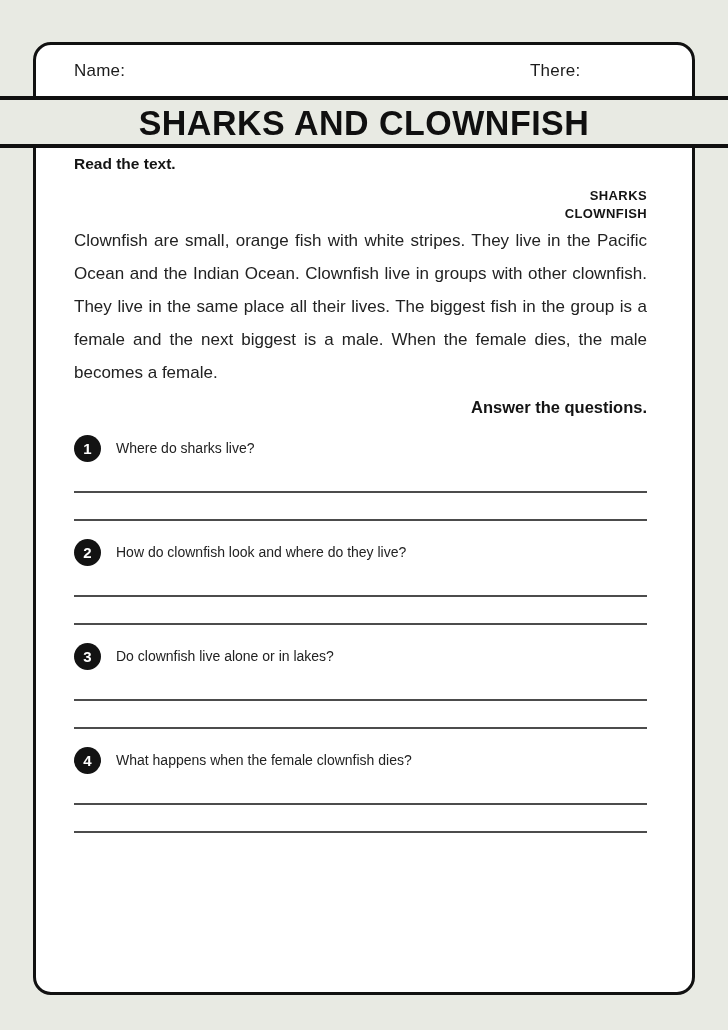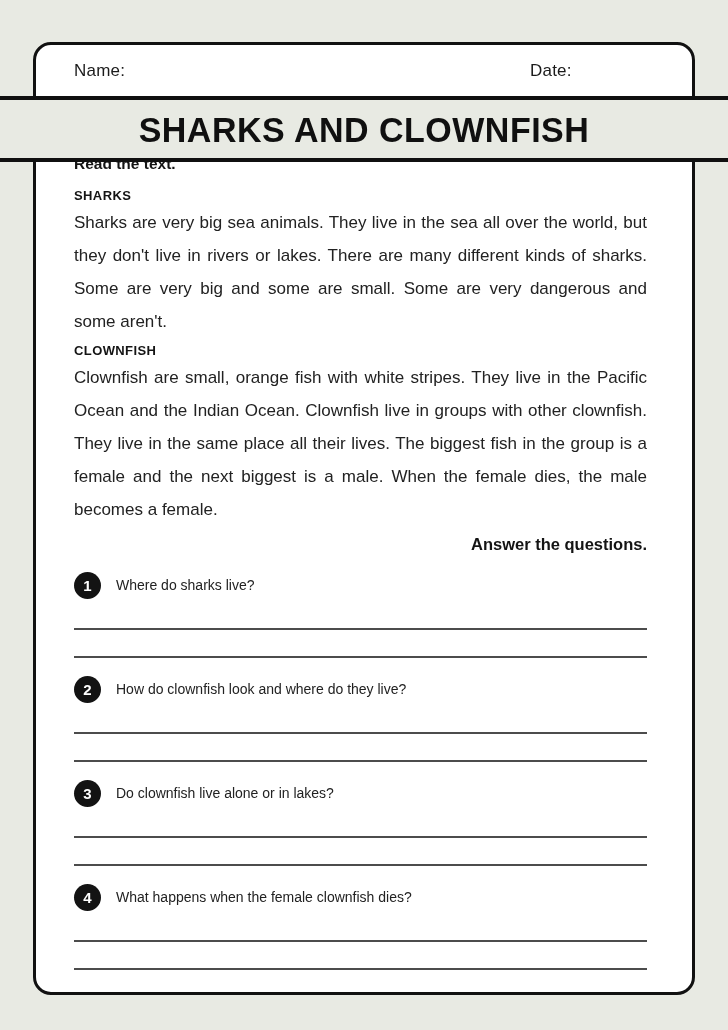--- a/index.html
+++ b/index.html
@@ -27,21 +27,21 @@
     font-size: 17px;
     letter-spacing: 0.2px;
     color: #1b1b1b;
   }
   .name-card .name-label { left: 38px; }
   .name-card .date-label { left: 494px; }
   
   .banner {
     position: absolute;
     left: 0; right: 0;
-    top: 96px; height: 66px;
+    top: 96px; height: 52px;
     background: #e8eae3;
     border-top: 4px solid #101010;
     border-bottom: 4px solid #101010;
     display: flex;
     align-items: center;
     justify-content: center;
     z-index: 3;
   }
   .banner h1 {
     font-size: 34px;
@@ -68,20 +68,21 @@
     font-weight: bold;
     margin-bottom: 15px;
     color: #141414;
   }
   .passage-heading {
     font-size: 13px;
     font-weight: bold;
     letter-spacing: 0.4px;
     margin-bottom: 3px;
     color: #141414;
+    text-align: right;
   }
   .passage-text {
     font-size: 17px;
     line-height: 33px;
     text-align: justify;
     color: #222222;
     margin-bottom: 5px;
   }
   .answer-instruction {
     font-size: 16.5px;
@@ -119,34 +120,33 @@
     margin-right: 0px;
     border-bottom: 2px solid #4c4c4c;
   }
   .answer-line + .answer-line { height: 28px; }
 </style>
 </head>
 <body>
 
 <div class="name-card">
   <span class="field-label name-label">Name:</span>
-  <span class="field-label date-label">Date:</span>
+  <span class="field-label date-label">There:</span>
 </div>
 
 <div class="banner">
   <h1>SHARKS AND CLOWNFISH</h1>
 </div>
 
 <div class="main-card">
 
   <div class="instruction">Read the text.</div>
 
   <div class="passage">
     <div class="passage-heading">SHARKS</div>
-    <div class="passage-text">Sharks are very big sea animals. They live in the sea all over the world, but they don't live in rivers or lakes. There are many different kinds of sharks. Some are very big and some are small. Some are very dangerous and some aren't.</div>
   </div>
 
   <div class="passage">
     <div class="passage-heading">CLOWNFISH</div>
     <div class="passage-text">Clownfish are small, orange fish with white stripes. They live in the Pacific Ocean and the Indian Ocean. Clownfish live in groups with other clownfish. They live in the same place all their lives. The biggest fish in the group is a female and the next biggest is a male. When the female dies, the male becomes a female.</div>
   </div>
 
   <div class="answer-instruction">Answer the questions.</div>
 
   <div class="question">

